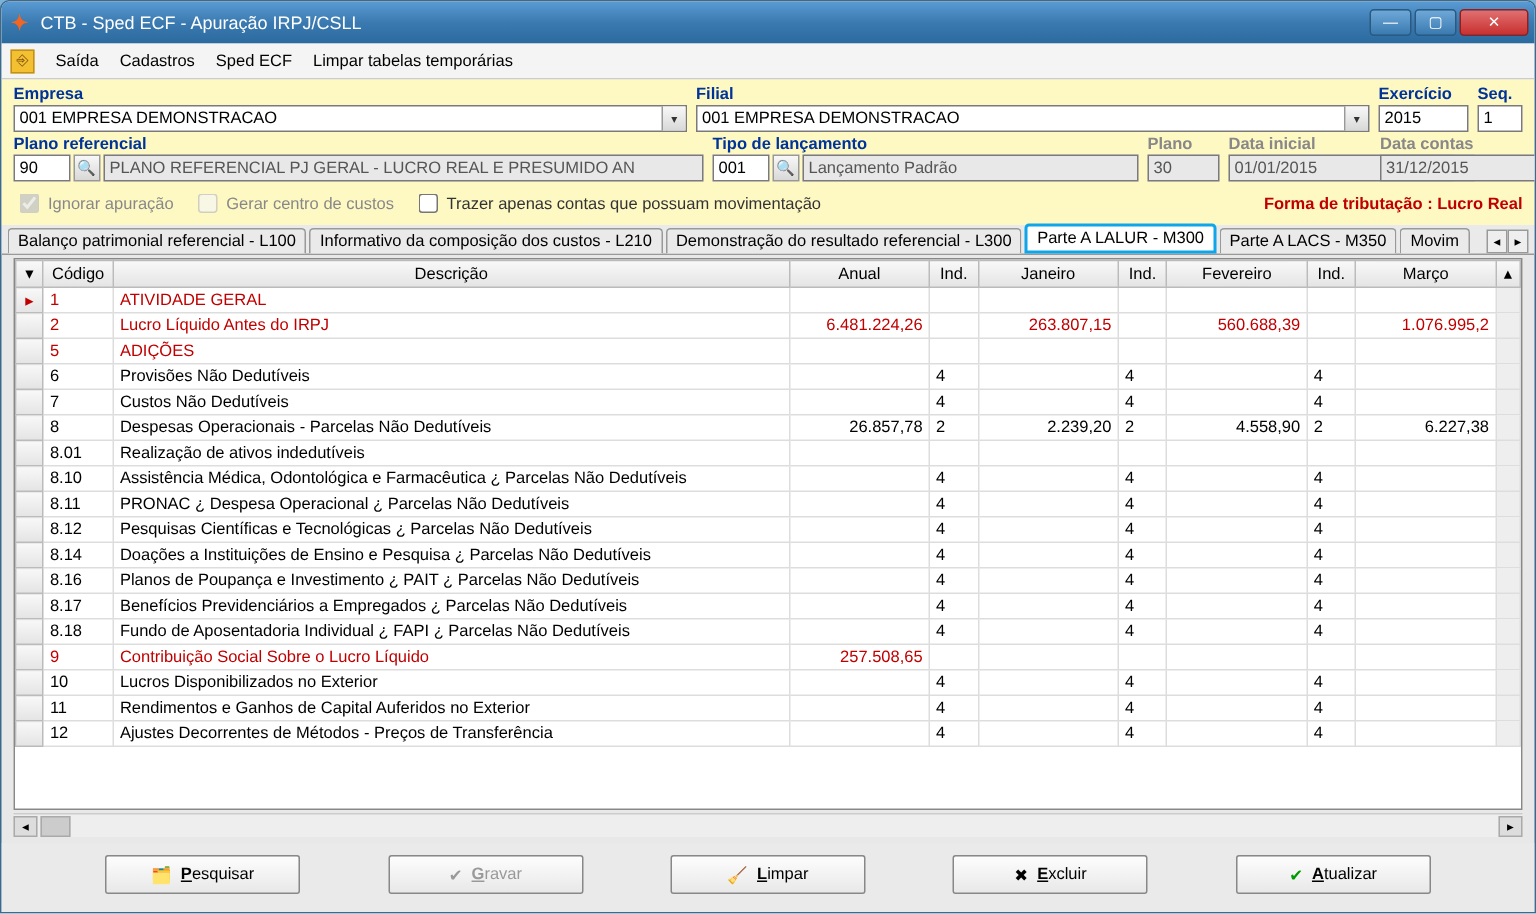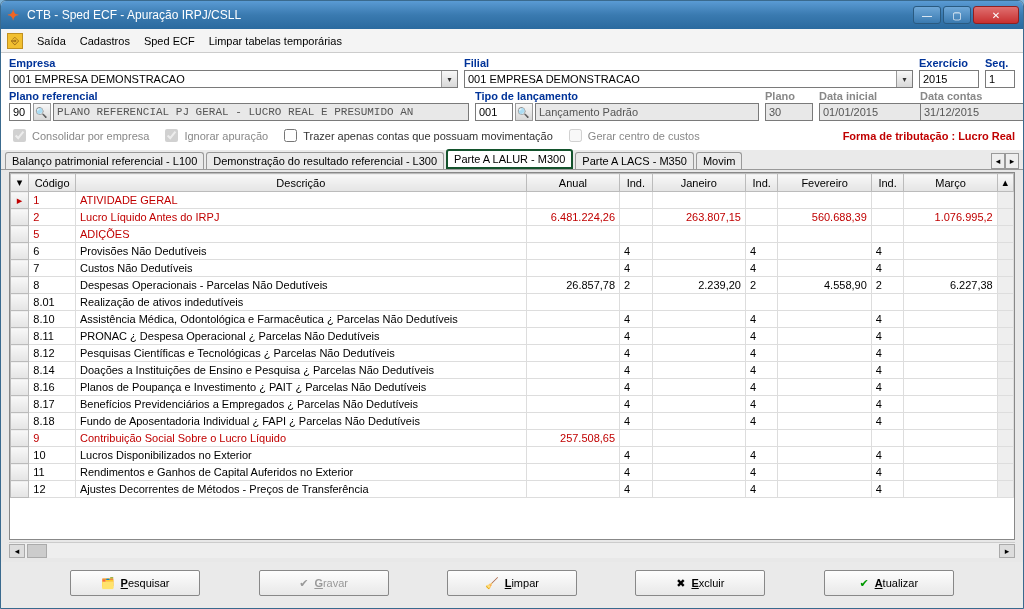--- a/index.html
+++ b/index.html
@@ -53,21 +53,21 @@
     padding: 0 6px;
     gap: 14px;
   }
   .menubar .micon {
     width: 16px; height: 16px; background: #f2c030; border: 1px solid #c09020;
     display: inline-flex; align-items:center; justify-content:center; font-size:10px; color:#805010;
   }
   .menubar span { cursor: pointer; }
   .form-area {
     padding: 4px 8px 2px 8px;
-    background: #ffffff;
+    background: #fef9c3;
   }
   .row { display: flex; gap: 6px; margin-bottom: 2px; align-items: flex-end; }
   .field { display: flex; flex-direction: column; }
   .field label { color: #003399; font-weight: bold; font-size: 11px; margin-bottom: 1px; }
   .field input, .field .combo, .field .ro {
     border: 1px solid #7a7a7a; background: #fff; height: 18px;
     padding: 1px 3px; font-family: inherit; font-size: 11px;
   }
   .field .ro { background: #e8e8e8; color: #555; }
   .combo {
@@ -98,21 +98,21 @@
     background: #eaeaea;
     position: relative;
   }
   .tab {
     padding: 2px 6px; border: 1px solid #999; border-bottom: none;
     background: #eaeaea; margin-right: 2px; font-size: 11px;
     white-space: nowrap; cursor: pointer;
     border-radius: 3px 3px 0 0;
   }
   .tab.active { background: #fff; }
-  .tab.highlighted { border: 2px solid #14532d; }
+  .tab.highlighted { border: 2px solid #0ea5e9; }
   .tab-nav {
     margin-left: auto; display: flex; gap: 0;
   }
   .tab-nav .nbtn {
     width: 14px; height: 16px; border: 1px solid #999;
     background: #eee; font-size: 9px; text-align: center; cursor: pointer;
     line-height: 14px;
   }
   .grid-wrap {
     flex: 1; margin: 2px 8px 2px 8px; border: 1px solid #888;
@@ -203,23 +203,23 @@
       <div class="field" style="width:30px">
         <label>Seq.</label>
         <input value="1" style="">
       </div>
     </div>
 
     <div class="row">
       <div class="field" style="width:460px">
         <label>Plano referencial</label>
         <div style="display:flex;gap:2px">
-          <input style="width: 22px;" value="90">
+          <input style="width: 38px;" value="90">
           <span class="icon-btn">🔍</span>
-          <input style="flex: 1 1 0%; font-family: Liberation Mono, monospace;" class="ro" readonly="" value="PLANO REFERENCIAL PJ GERAL - LUCRO REAL E PRESUMIDO AN">
+          <input style="flex: 1 1 0%;" class="ro" readonly="" value="PLANO REFERENCIAL PJ GERAL - LUCRO REAL E PRESUMIDO AN">
         </div>
       </div>
       <div class="field" style="flex:1">
         <label>Tipo de lançamento</label>
         <div style="display:flex;gap:2px">
           <input style="width: 38px;" value="001">
           <span class="icon-btn">🔍</span>
           <input style="flex: 1 1 0%;" class="ro" readonly="" value="Lançamento Padrão">
         </div>
       </div>
@@ -239,40 +239,37 @@
         <div style="display:flex">
           <input class="ro" readonly="" style="flex: 1 1 0%;" value="31/12/2015">
 
         </div>
       </div>
     </div>
 
     <div class="chk-row">
       <label>
           <input type="checkbox" checked="" disabled="" style="">
-          <span>Consolidar por empresa</span>
+          <span>Ignorar apuração</span>
         </label>
       <label>
-          <input type="checkbox" checked="" disabled="" style="">
-          <span>Ignorar apuração</span>
+          <input type="checkbox" disabled="" style="">
+          <span>Gerar centro de custos</span>
         </label>
       <label style="color:#333">
           <input type="checkbox" style="">
           <span>Trazer apenas contas que possuam movimentação</span>
         </label>
-      <label>
-          <input type="checkbox" disabled="" style="">
-          <span>Gerar centro de custos</span>
-        </label>
       <span class="tributacao">Forma de tributação : Lucro Real</span>
     </div>
   </div>
 
   <div class="tabstrip">
     <div class="tab">Balanço patrimonial referencial - L100</div>
+    <div class="tab">Informativo da composição dos custos - L210</div>
     <div class="tab">Demonstração do resultado referencial - L300</div>
     <div class="tab active highlighted">Parte A LALUR - M300</div>
     <div class="tab">Parte A LACS - M350</div>
     <div class="tab">Movim</div>
     <div class="tab-nav">
       <div class="nbtn">◂</div>
       <div class="nbtn">▸</div>
     </div>
   </div>
 

